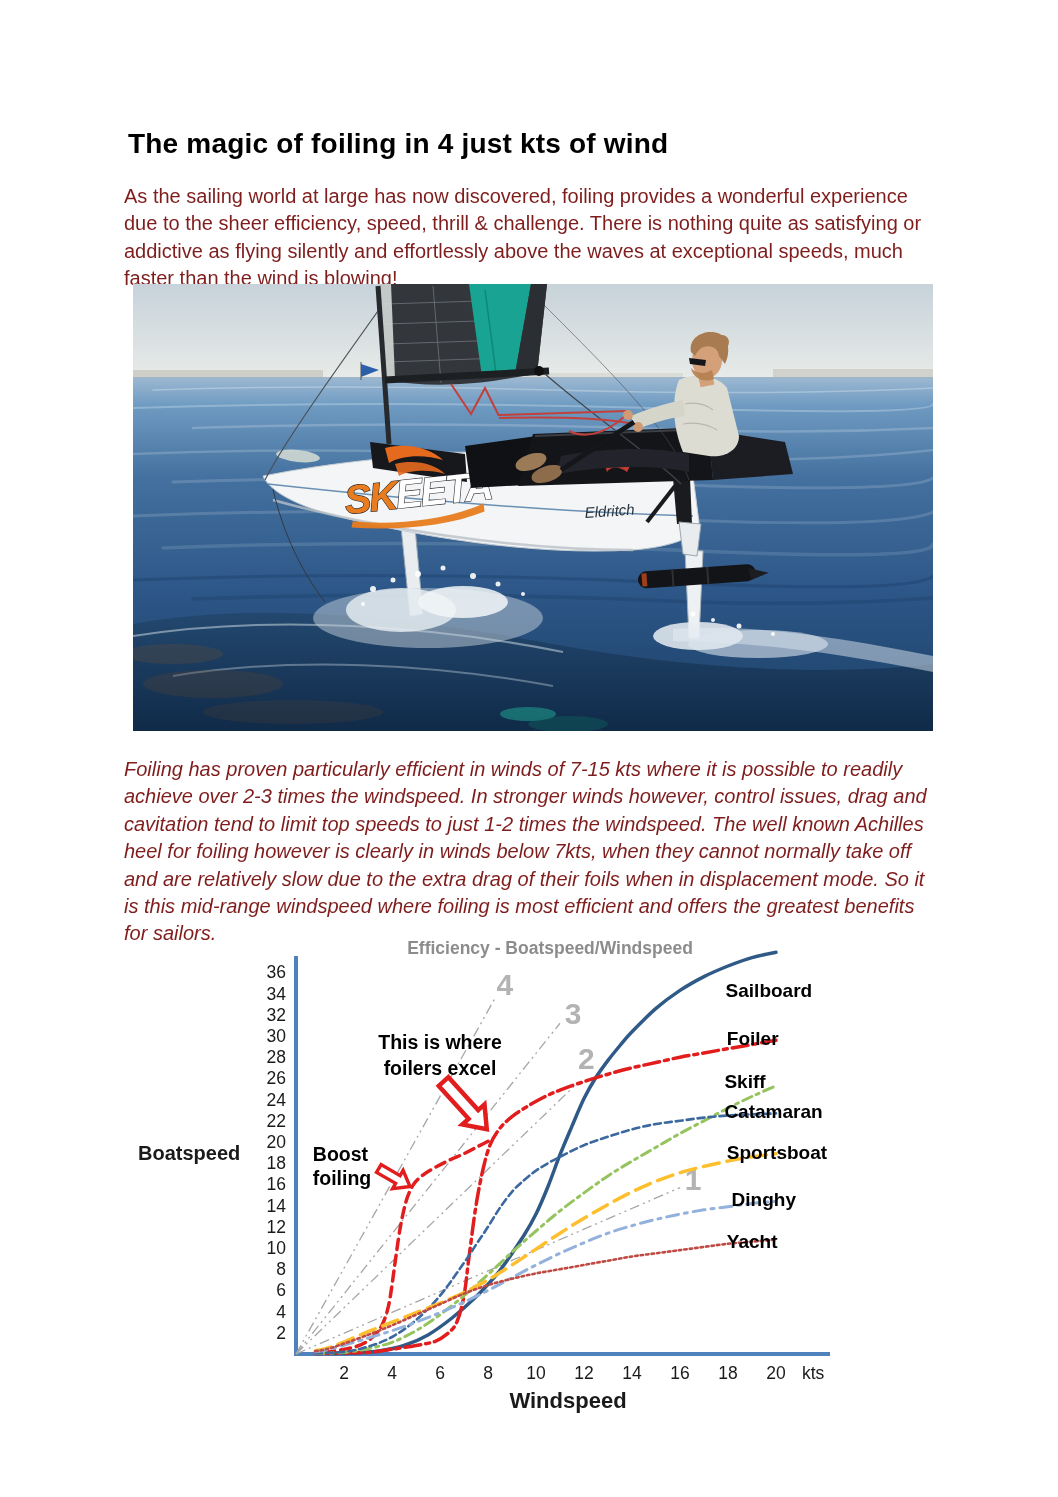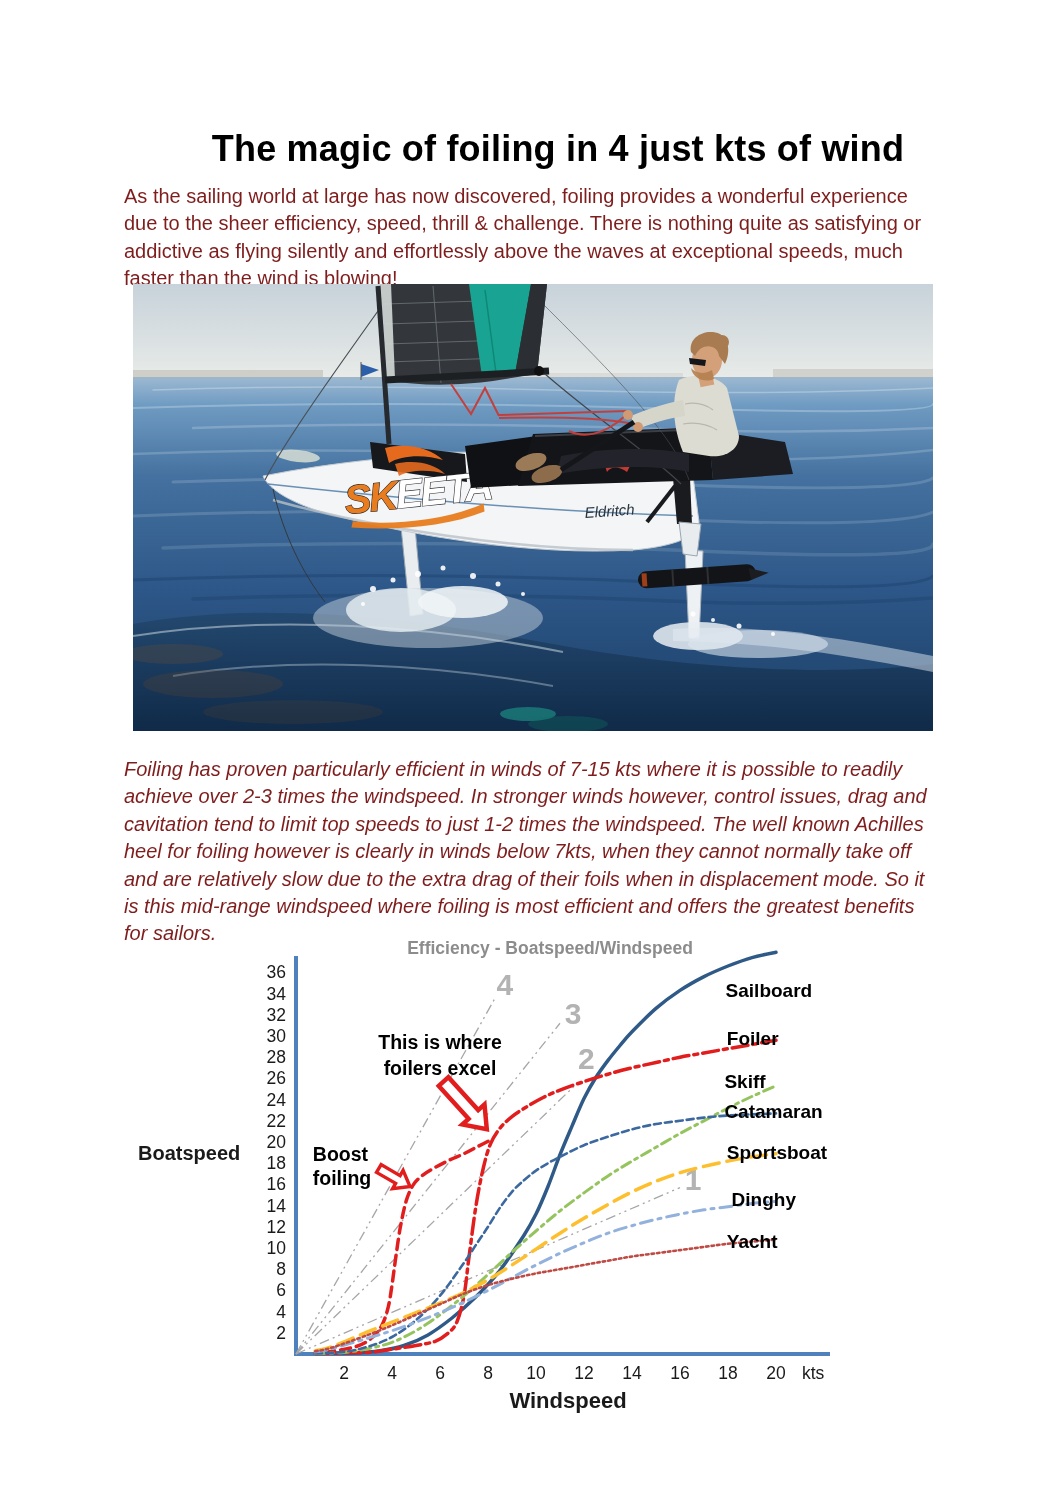--- a/index.html
+++ b/index.html
@@ -1,19 +1,19 @@
 <!DOCTYPE html>
 <html><head>
 <meta charset="utf-8">
 <style>
   html,body{margin:0;padding:0;background:#888;}
   .page{position:relative;width:1058px;height:1497px;background:#ffffff;margin:0 auto;
         font-family:"Liberation Sans", sans-serif;overflow:hidden;}
   .page-title{position:absolute;left:128px;top:128px;width:860px;margin:0;
-        font-size:36px;font-weight:bold;color:#000;letter-spacing:.2px;text-align:center;}
+        font-size:28px;font-weight:bold;color:#000;letter-spacing:.2px;}
   .body-par{position:absolute;left:124px;width:808px;margin:0;
         font-size:20px;line-height:27.4px;color:#7f1d1d;}
   #par1{top:183px;}
   #par2{top:756px;font-style:italic;}
   .photo-wrap{position:absolute;left:133px;top:284px;width:800px;height:447px;}
   .chart-wrap{position:absolute;left:130px;top:934px;width:860px;height:500px;}
   svg text{font-family:"Liberation Sans", sans-serif;}
 </style>
 </head>
 <body>

